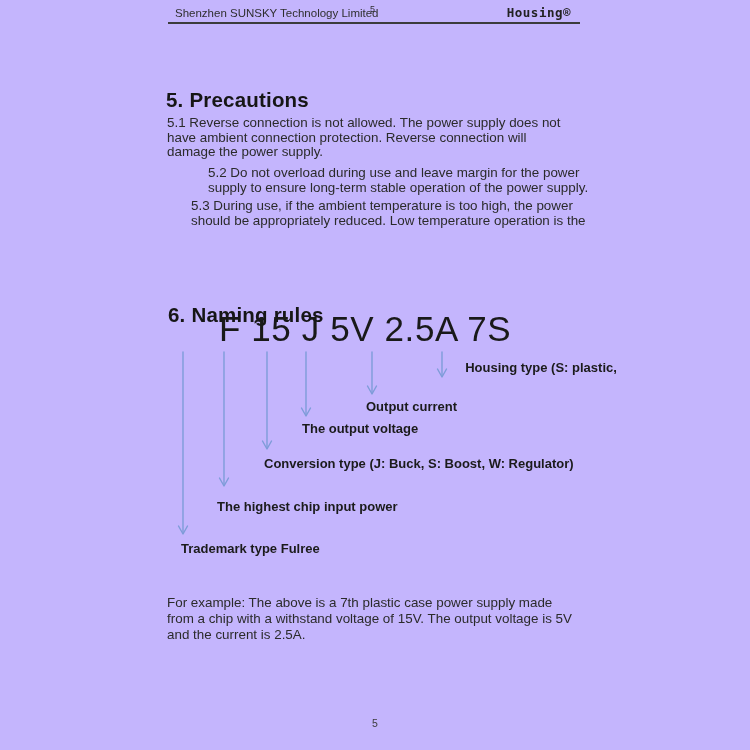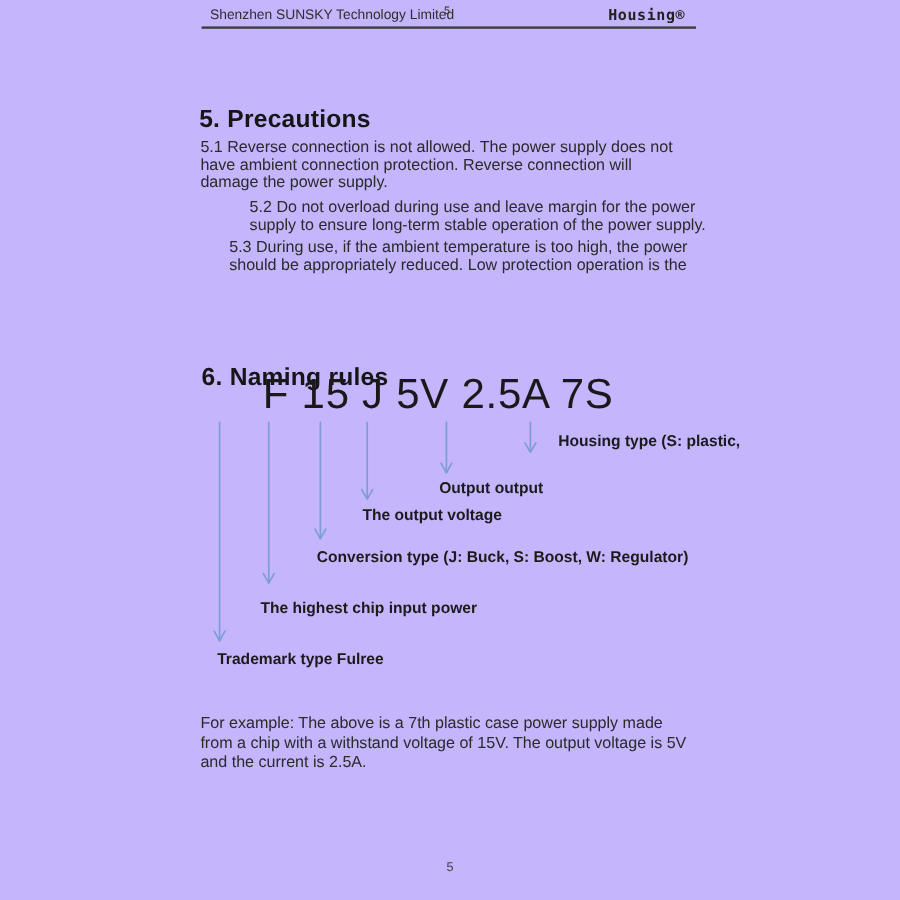--- a/index.html
+++ b/index.html
@@ -83,21 +83,21 @@
     <div class="ln">5.1 Reverse connection is not allowed. The power supply does not</div>
     <div class="ln">have ambient connection protection. Reverse connection will</div>
     <div class="ln">damage the power supply.</div>
   </div>
   <div class="para p-52">
     <div class="ln">5.2 Do not overload during use and leave margin for the power</div>
     <div class="ln">supply to ensure long-term stable operation of the power supply.</div>
   </div>
   <div class="para p-53">
     <div class="ln">5.3 During use, if the ambient temperature is too high, the power</div>
-    <div class="ln">should be appropriately reduced. Low protection operation is the</div>
+    <div class="ln">should be appropriately reduced. Low temperature operation is the</div>
   </div>
 
   <div class="abs h-sec h-naming">6. Naming rules</div>
 
   <div class="abs code-big">F 15 J 5V 2.5A 7S</div>
 
   <svg class="arrows-svg" viewBox="0 0 750 750">
     <g>
       <line class="arrow-line" x1="183" y1="352" x2="183" y2="533"></line>
       <polyline class="arrow-head" points="178.5,526 183,534 187.5,526"></polyline>
@@ -121,21 +121,21 @@
     <g>
       <line class="arrow-line" x1="442" y1="352" x2="442" y2="376"></line>
       <polyline class="arrow-head" points="437.5,369 442,377 446.5,369"></polyline>
     </g>
   </svg>
 
   <div class="dlabel lbl-housing">
     <div class="ln">Housing type (S: plastic,</div>
   </div>
   <div class="dlabel lbl-current">
-    <div class="ln">Output output</div>
+    <div class="ln">Output current</div>
   </div>
   <div class="dlabel lbl-voltage">
     <div class="ln">The output voltage</div>
   </div>
   <div class="dlabel lbl-conversion">
     <div class="ln">Conversion type (J: Buck, S: Boost, W: Regulator)</div>
   </div>
   <div class="dlabel lbl-chip">
     <div class="ln">The highest chip input power</div>
   </div>

